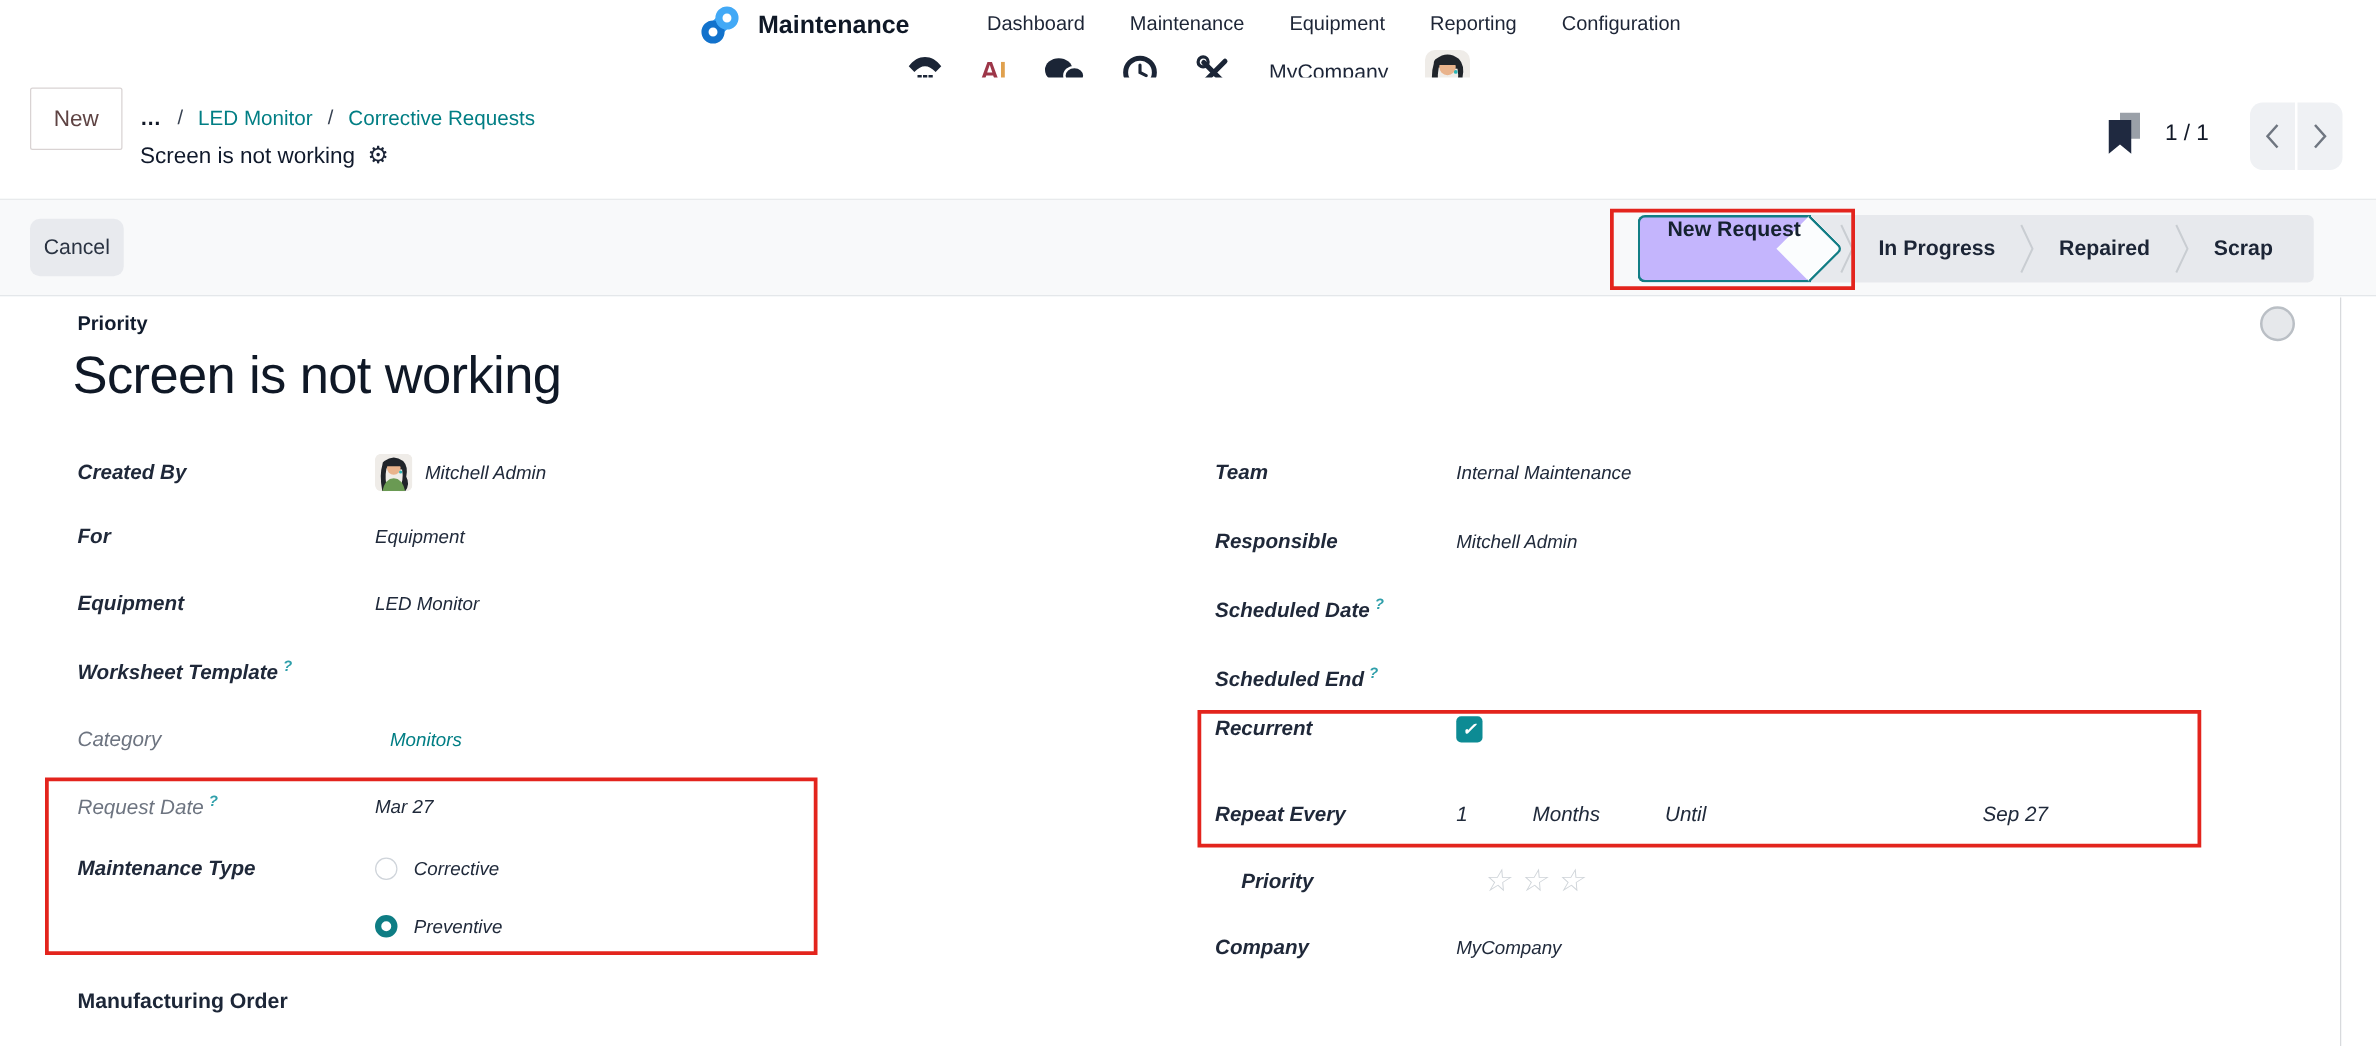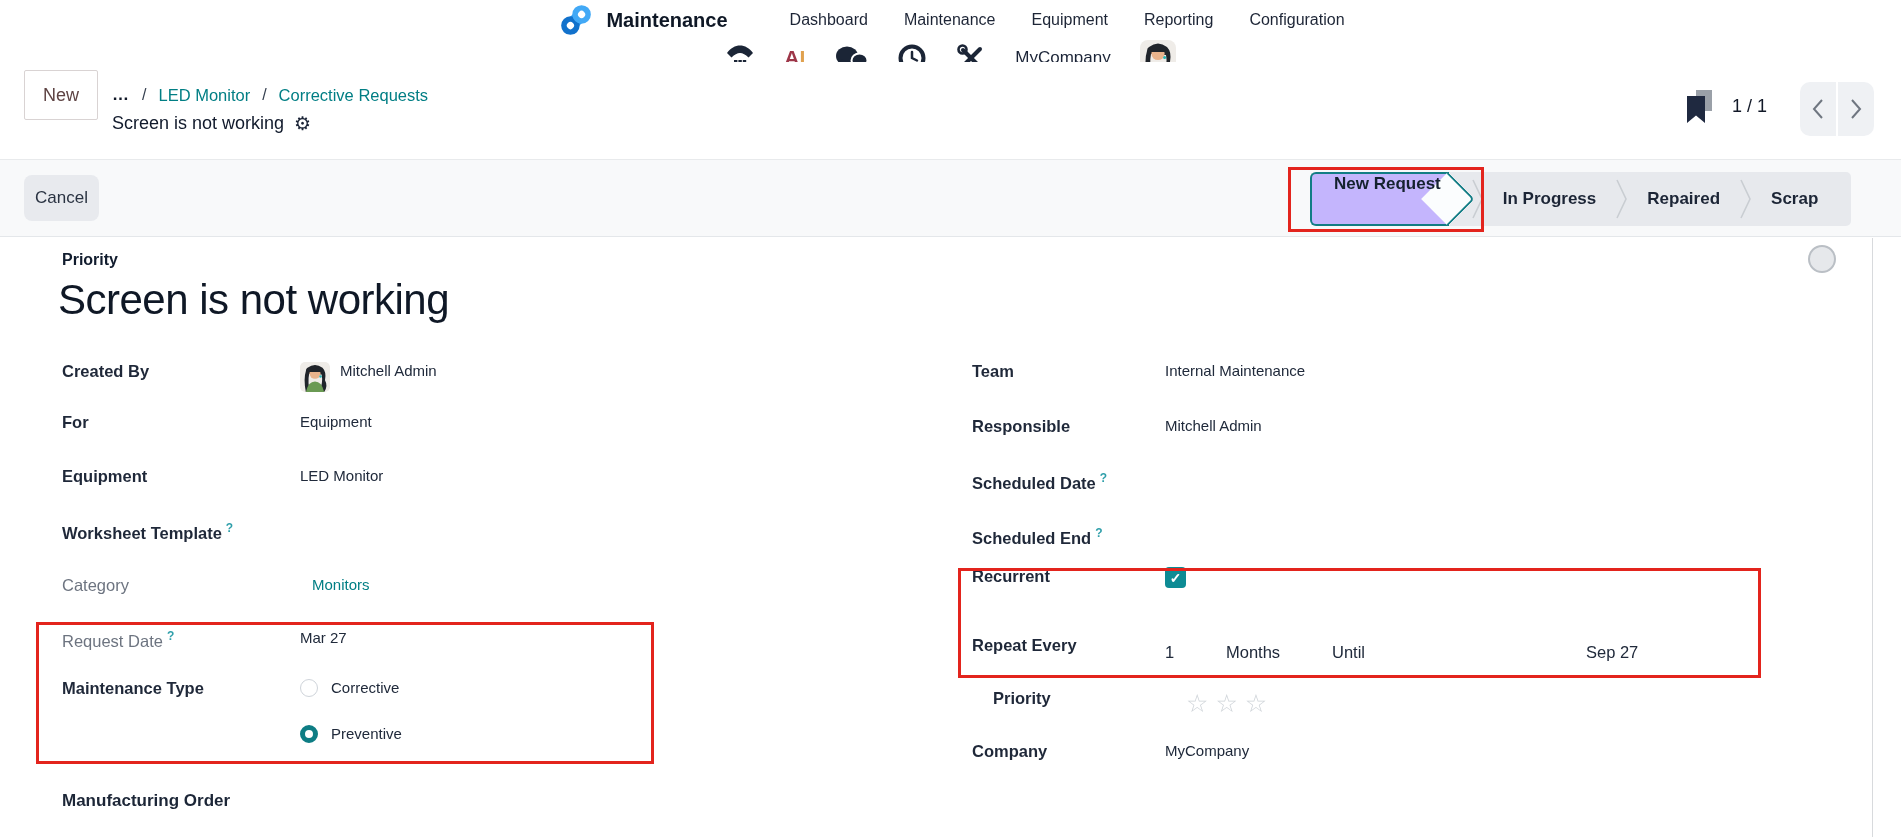--- a/index.html
+++ b/index.html
@@ -47,21 +47,21 @@
   .stage-first span { position:relative; z-index:1; font-size:17px; font-weight:600; color:#15222f; }
   .stage-rest { display:flex; align-items:center; background:#e7e9ed; margin-left:-16px; padding:0 14px 0 38px; border-radius:0 5px 5px 0; }
   .stage-rest .stage-label { font-size:17px; font-weight:600; color:#1c2536; padding:0 19px; cursor:pointer; }
   .stage-sep { flex:none; }
 
   
   .sheet { position:absolute; top:238px; left:0; width:100%; height:599px; background:#fff; }
   .activity-circle { position:absolute; left:1808px; top:7px; width:28px; height:28px; border-radius:50%; background:#e6e8eb; border:2px solid #babfc5; }
   .req-label { position:absolute; left:62px; top:13px; font-size:16px; font-weight:600; color:#111c2e; }
   .big-title { position:absolute; left:58px; top:38px; font-size:42px; font-weight:300; letter-spacing:-0.5px; color:#0f1826; cursor:text; }
-  .frow { position:absolute; display:flex; height:32px; }
+  .frow { position:absolute; display:flex; align-items:center; height:32px;font-style:italic; }
   .lrow { left:62px; width:760px; }
   .rrow { left:972px; width:820px; }
   .lrow .lbl { width:238px; flex:none; }
   .rrow .lbl { width:193px; flex:none; }
   .lbl { font-size:16.5px; font-weight:600; color:#1f2839; }
   .lbl.muted { color:#6d7480; font-weight:500; }
   .val { font-size:15px; color:#202a3b; cursor:text; }
   .val.link { color:#017e84; cursor:pointer; }
   .help { color:#2f9faa; font-size:12px; font-weight:600; vertical-align:super; margin-left:4px; }
   .m2m-avatar { width:30px; height:30px; border-radius:5px; overflow:hidden; margin-right:10px; flex:none; }

